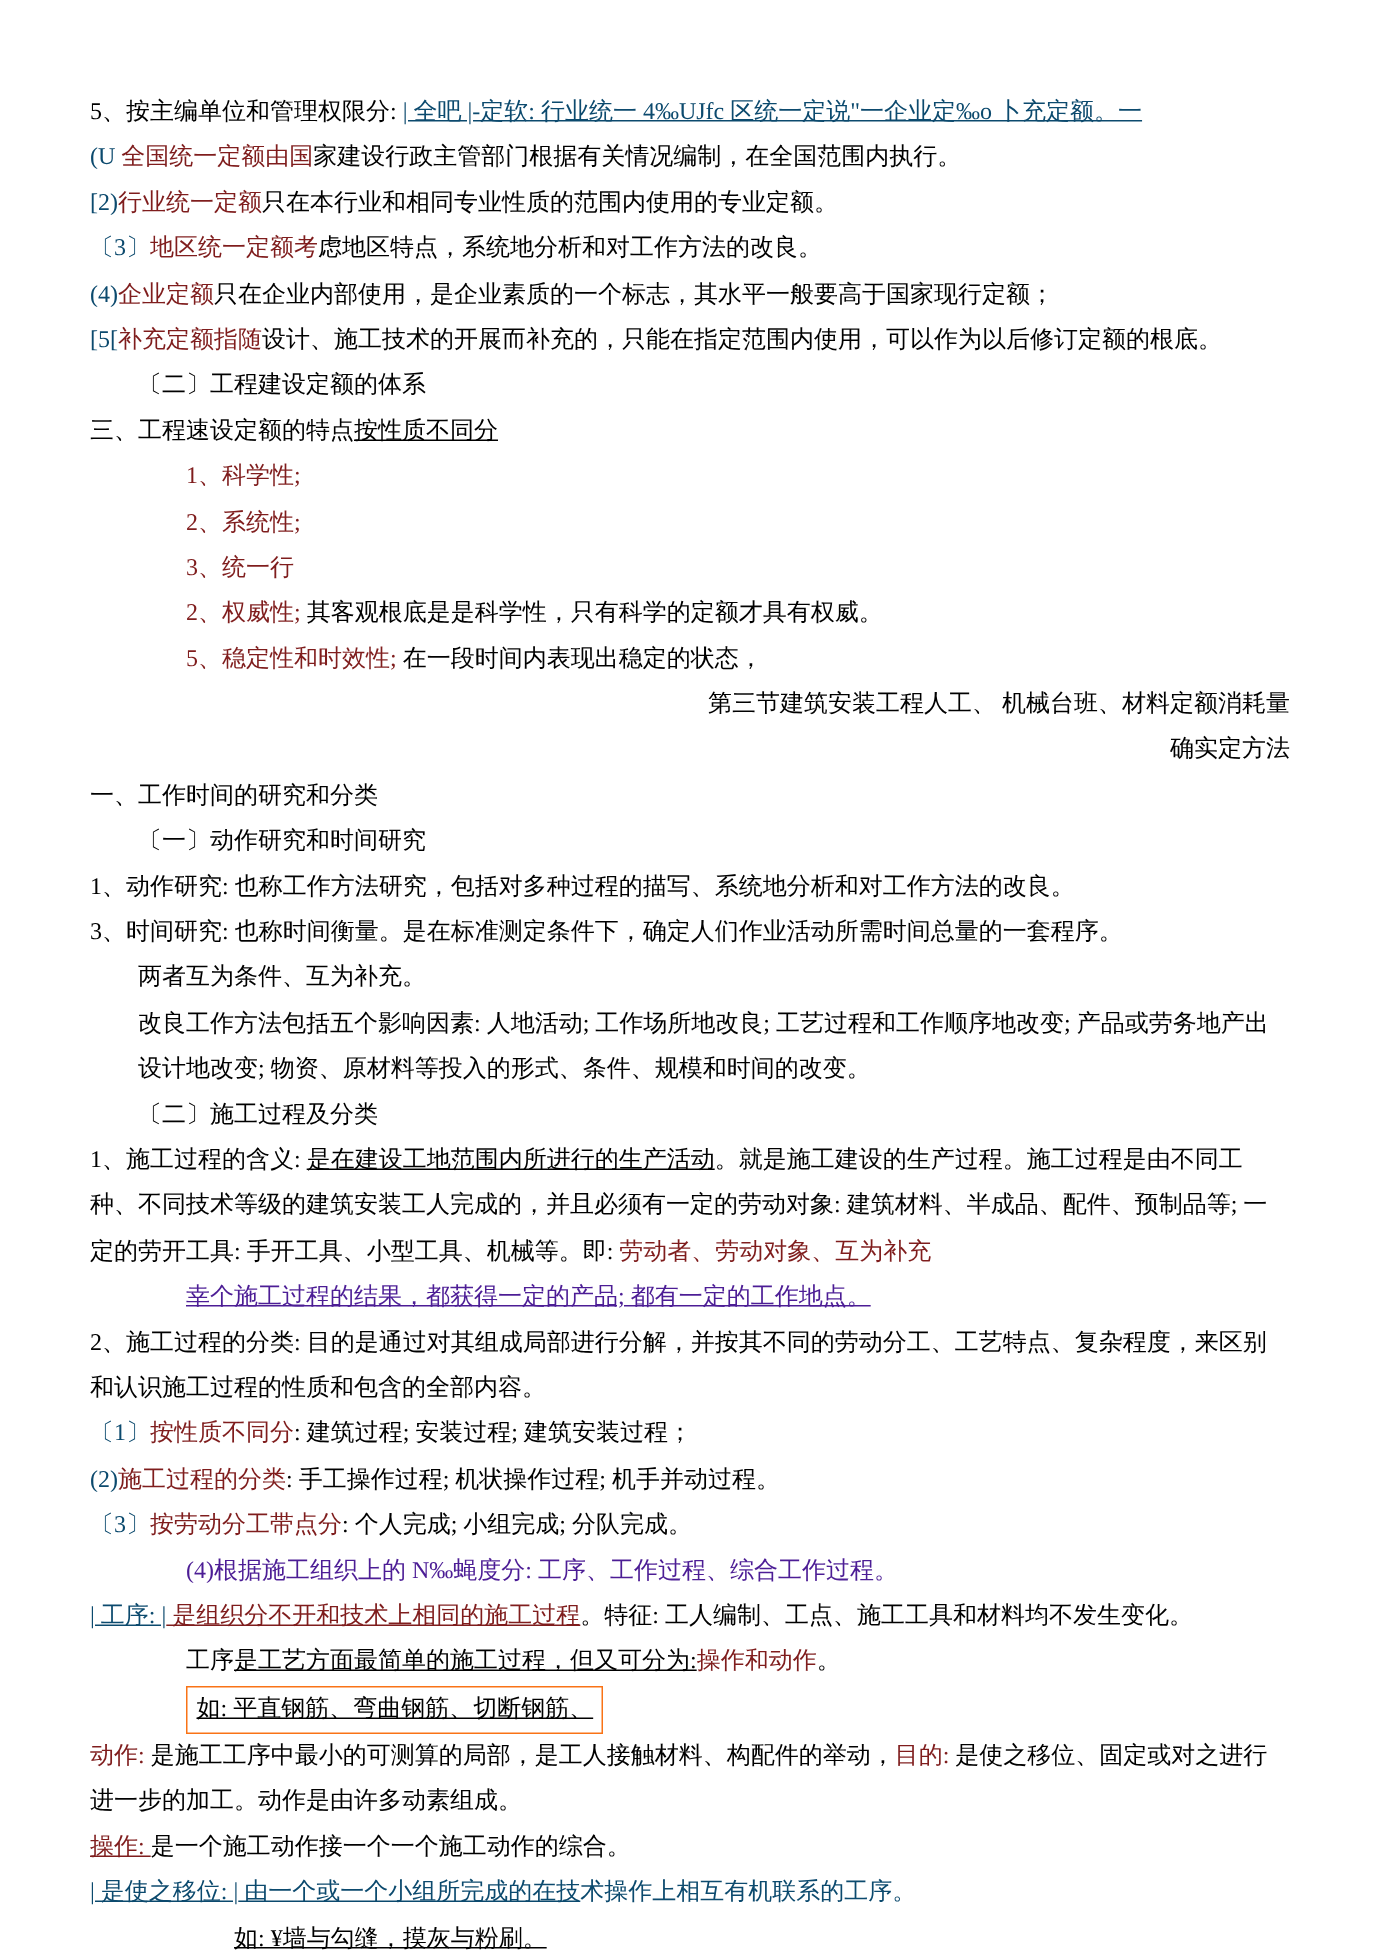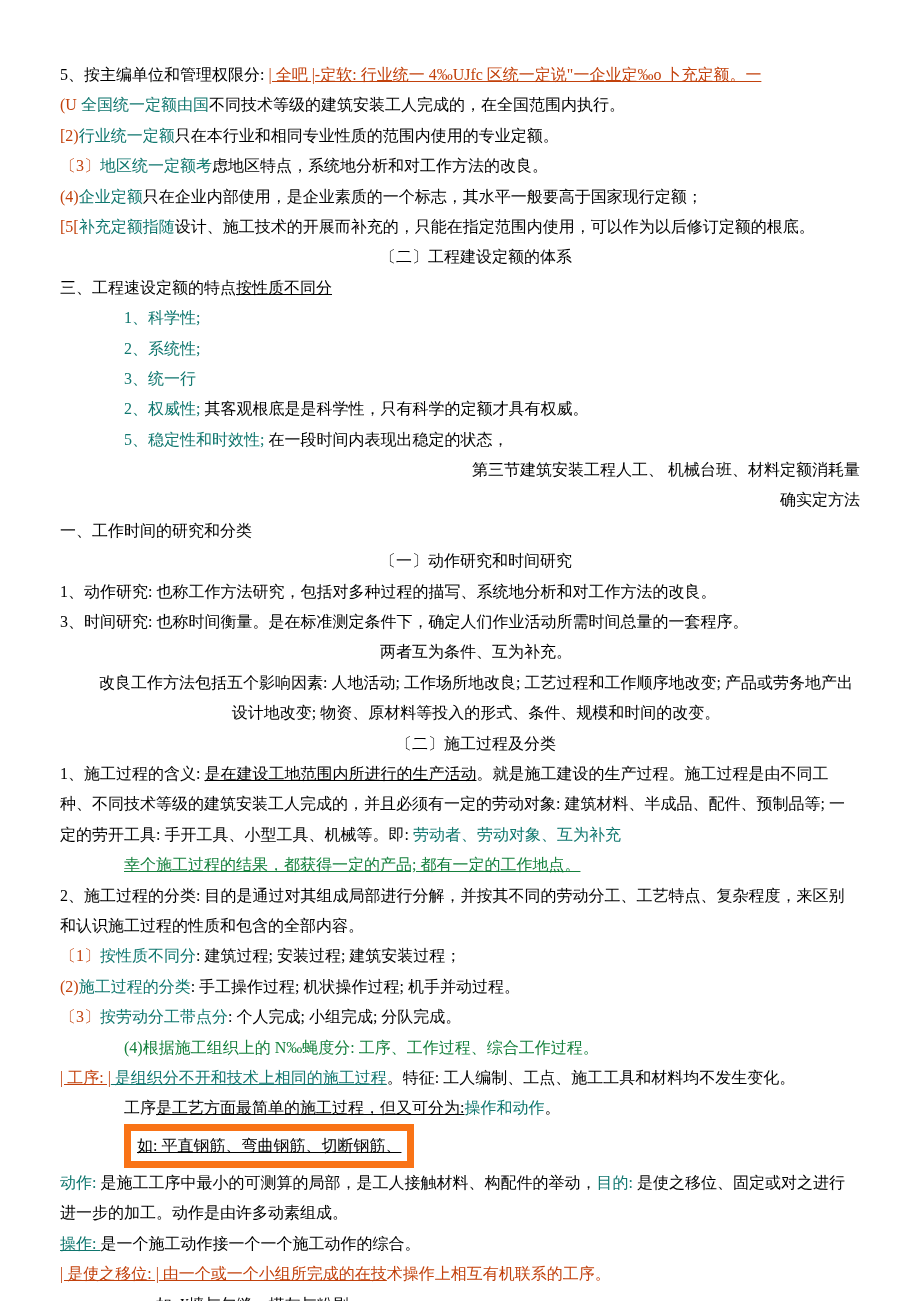--- a/index.html
+++ b/index.html
@@ -7,41 +7,41 @@
     font-size: 16px;
     line-height: 1.9;
     color: #000;
     background: #fff;
     margin: 0;
     padding: 60px 60px 40px 60px;
     width: 920px;
     box-sizing: border-box;
   }
   p { margin: 0; }
-  .red { color: #0f766e; }
-  .blue { color: #c2410c; }
-  .green { color: #15803d; }
+  .red { color: #7f1d1d; }
+  .blue { color: #0c4a6e; }
+  .green { color: #4c1d95; }
   .u { text-decoration: underline; }
-  .indent1 { padding-left: 2em; text-align: center; }
+  .indent1 { padding-left: 2em; }
   .indent2 { padding-left: 4em; }
   .indent3 { padding-left: 6em; }
   .center { text-align: right; }
   .box {
-    border: 7px solid #f97316;
+    border: 1px solid #f97316;
     padding: 0 6px;
     margin-left: 4em;
     display: inline-block;
     font-family: Liberation Serif, serif;
   }
 </style>
 </head>
 <body>
 
 <p><span>5、按主编单位和管理权限分: </span><span class="blue u">| 全吧 |-定软: 行业统一 4‰UJfc 区统一定说"一企业定‰o 卜充定额。一</span></p>
-<p><span class="blue">(U </span><span class="red">全国统一定额由国</span><span>不同技术等级的建筑安装工人完成的，在全国范围内执行。</span></p>
+<p><span class="blue">(U </span><span class="red">全国统一定额由国</span><span>家建设行政主管部门根据有关情况编制，在全国范围内执行。</span></p>
 <p><span class="blue">[2)</span><span class="red">行业统一定额</span><span>只在本行业和相同专业性质的范围内使用的专业定额。</span></p>
 <p><span class="blue">〔3〕</span><span class="red">地区统一定额考</span><span>虑地区特点，系统地分析和对工作方法的改良。</span></p>
 <p><span class="blue">(4)</span><span class="red">企业定额</span><span>只在企业内部使用，是企业素质的一个标志，其水平一般要高于国家现行定额；</span></p>
 <p><span class="blue">[5[</span><span class="red">补充定额指随</span><span>设计、施工技术的开展而补充的，只能在指定范围内使用，可以作为以后修订定额的根底。</span></p>
 
 <p class="indent1">〔二〕工程建设定额的体系</p>
 <p><span>三、工程速设定额的特点</span><span class="u">按性质不同分</span></p>
 
 <p class="indent2"><span class="red">1、科学性; </span></p>
 <p class="indent2"><span class="red">2、系统性; </span></p>

